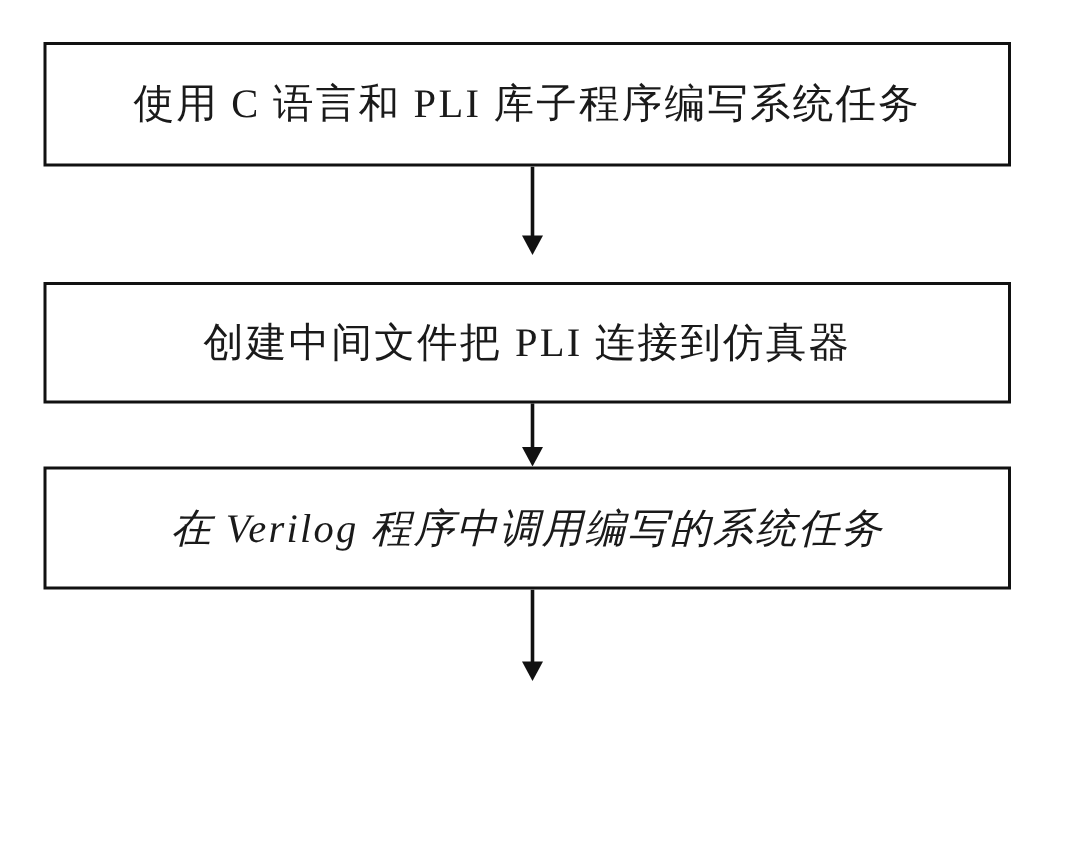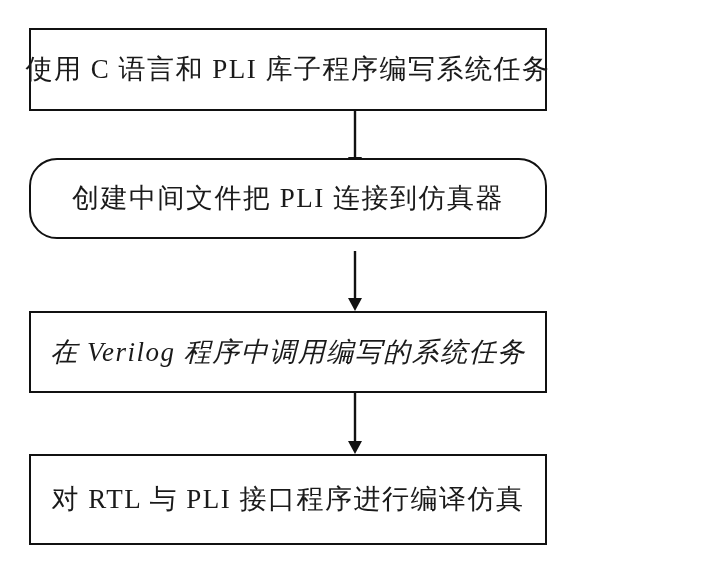--- a/index.html
+++ b/index.html
@@ -13,39 +13,39 @@
   #canvas {
     position: relative;
     width: 712px;
     height: 577px;
     background: #ffffff;
     overflow: hidden;
   }
   .flow-box {
     position: absolute;
     left: 29px;
-    width: 518px;
+    width: 645px;
     box-sizing: border-box;
     border: 2px solid #111111;
     background: #ffffff;
     display: flex;
     align-items: center;
     justify-content: center;
   }
   .flow-box-label {
     font-family: "Liberation Serif", "DejaVu Serif", serif;
     font-size: 27px;
     line-height: 1;
     color: #1a1a1a;
     letter-spacing: 1.5px;
     white-space: nowrap;
     -webkit-font-smoothing: none;
   }
   .box-1 { top: 28px;  height: 83px; }
-  .box-2 { top: 158px; height: 81px; border-radius: 28px; }
+  .box-2 { top: 188px; height: 81px; }
   .box-3 { top: 311px; height: 82px; font-style: italic; }
   .box-4 { top: 454px; height: 91px; }
 
   .connector {
     position: absolute;
     left: 0;
     top: 0;
     width: 712px;
     height: 577px;
     pointer-events: none;
@@ -83,17 +83,14 @@
   </div>
 
   <div class="flow-box box-2">
     <span class="flow-box-label">创建中间文件把 PLI 连接到仿真器</span>
   </div>
 
   <div class="flow-box box-3">
     <span class="flow-box-label">在 Verilog 程序中调用编写的系统任务</span>
   </div>
 
-  <div class="flow-box box-4">
-    <span class="flow-box-label">对 RTL 与 PLI 接口程序进行编译仿真</span>
-  </div>
 
 </div>
 
 </body></html>

